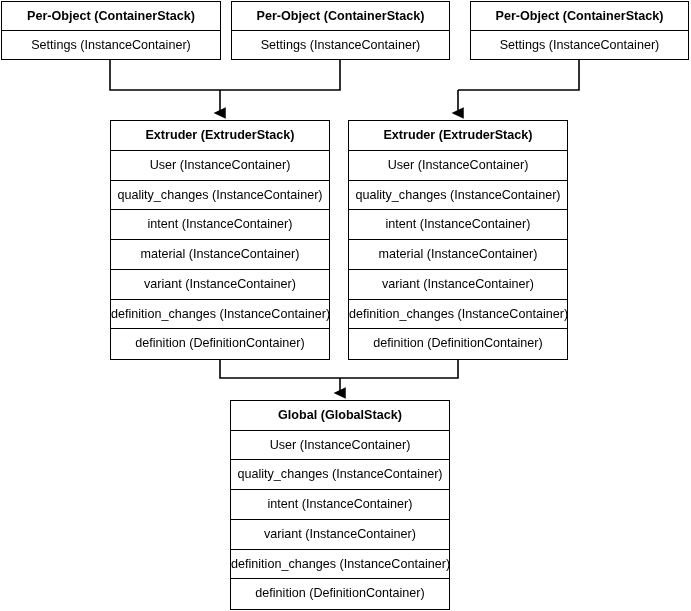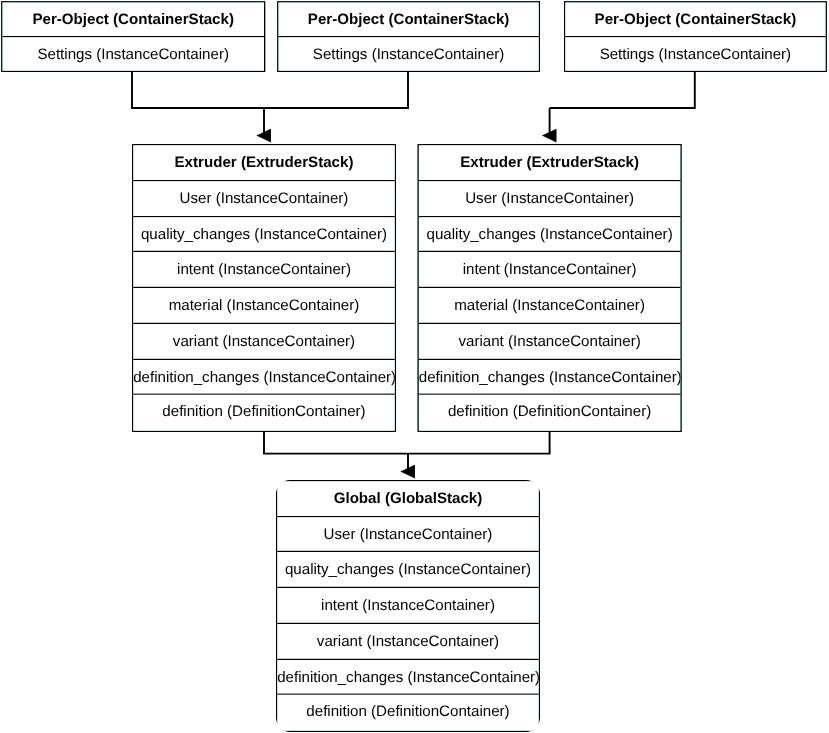--- a/index.html
+++ b/index.html
@@ -21,21 +21,21 @@
     left: 0;
     top: 0;
     width: 691px;
     height: 611px;
     pointer-events: none;
   }
   .node {
     position: absolute;
     box-sizing: border-box;
     border: 1.6px solid #000000;
-    background: #0f766e;
+    background: #a16207;
     display: flex;
     flex-direction: column;
     justify-content: flex-end;
   }
   .node-row {
     box-sizing: border-box;
     height: 30px;
     line-height: 28px;
     text-align: center;
     color: #000000;
@@ -104,21 +104,21 @@
       <div class="node" style="left: 348px; top: 120px; width: 220px; height: 240px;">
         <div class="node-row title">Extruder (ExtruderStack)</div>
         <div class="node-row sep">User (InstanceContainer)</div>
         <div class="node-row sep">quality_changes (InstanceContainer)</div>
         <div class="node-row sep">intent (InstanceContainer)</div>
         <div class="node-row sep">material (InstanceContainer)</div>
         <div class="node-row sep">variant (InstanceContainer)</div>
         <div class="node-row sep">definition_changes (InstanceContainer)</div>
         <div class="node-row last">definition (DefinitionContainer)</div>
       </div>
-      <div class="node" style="left: 230px; top: 400px; width: 220px; height: 210px; border-radius: 12px;">
+      <div class="node" style="left: 230px; top: 400px; width: 220px; height: 210px;">
         <div class="node-row title">Global (GlobalStack)</div>
         <div class="node-row sep">User (InstanceContainer)</div>
         <div class="node-row sep">quality_changes (InstanceContainer)</div>
         <div class="node-row sep">intent (InstanceContainer)</div>
         <div class="node-row sep">variant (InstanceContainer)</div>
         <div class="node-row sep">definition_changes (InstanceContainer)</div>
         <div class="node-row last">definition (DefinitionContainer)</div>
       </div>
     </div>
 

